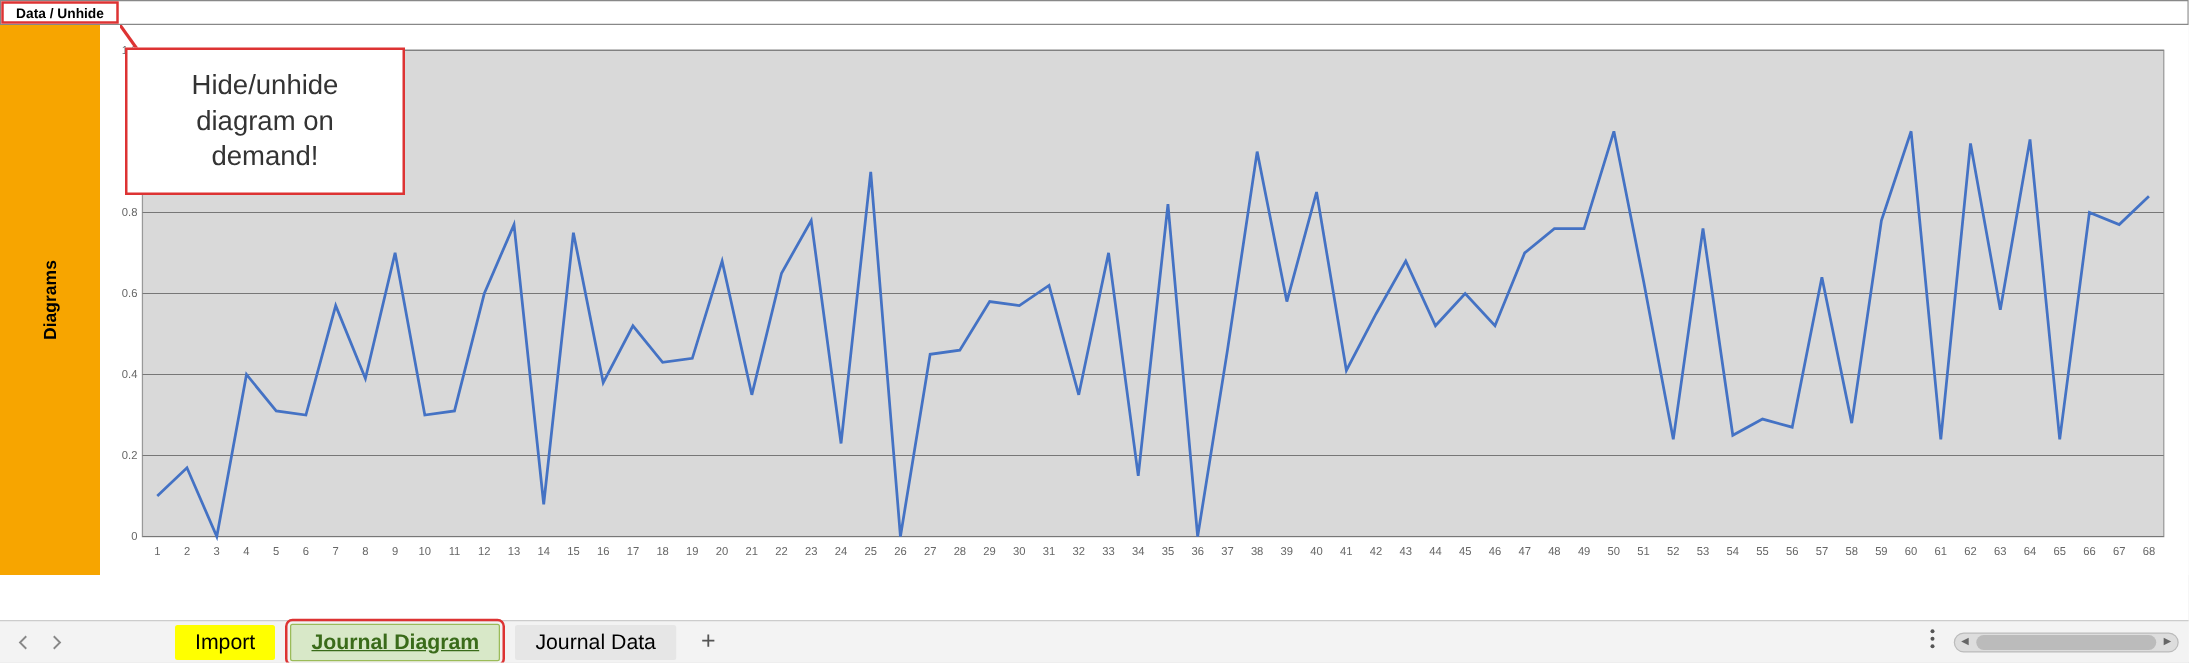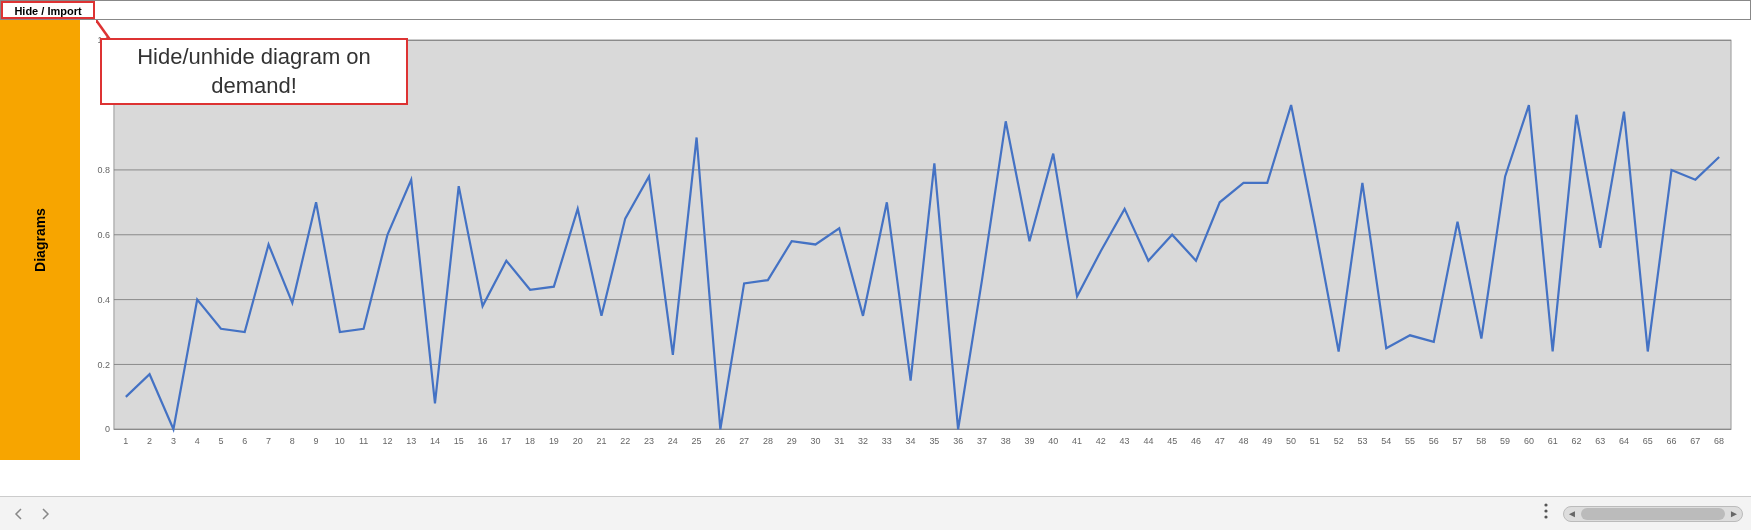--- a/index.html
+++ b/index.html
@@ -162,24 +162,24 @@
     flex: 1;
     margin: 0 1px;
     height: 12px;
     background: #bbb;
     border-radius: 6px;
   }
   .callout {
     position: absolute;
     top: 38px;
     left: 100px;
-    width: 308px;
+    width: 224px;
     background: #fff;
     border: 2.5px solid #d33;
-    padding: 3px 14px;
+    padding: 14px 14px;
     font-size: 22px;
     color: #333;
     text-align: center;
     line-height: 1.3;
     z-index: 20;
     font-family: "Segoe UI", Arial, sans-serif;
   }
   .callout-pointer {
     position: absolute;
     top: 20px;
@@ -187,21 +187,21 @@
     width: 30px;
     height: 30px;
     z-index: 19;
     pointer-events: none;
   }
 </style>
 </head>
 <body>
 
 <div class="topbar">
-  <div class="hide-unhide-btn">Hide / Import</div>
+  <div class="hide-unhide-btn">Data / Unhide</div>
 </div>
 
 <div class="main-area">
   <div class="sidebar">
     <div class="sidebar-inner">
       <div class="sidebar-label">Diagrams</div>
     </div>
   </div>
   <div class="chart-wrap">
     <svg class="chart" id="chart-svg" viewBox="0 0 1660 420" preserveAspectRatio="none">
@@ -300,20 +300,26 @@
   <div class="nav-arrow">
     <svg width="12" height="12" viewBox="0 0 12 12">
         <path d="M8 1 L3 6 L8 11" fill="none" stroke="#888" stroke-width="1.5"></path>
       </svg>
   </div>
   <div class="nav-arrow">
     <svg width="12" height="12" viewBox="0 0 12 12">
         <path d="M4 1 L9 6 L4 11" fill="none" stroke="#888" stroke-width="1.5"></path>
       </svg>
   </div>
+  <div class="tabs">
+    <div class="tab tab-import">Import</div>
+    <div class="tab tab-journal-diagram">Journal Diagram</div>
+    <div class="tab tab-journal-data">Journal Data</div>
+    <div class="tab-plus">+</div>
+  </div>
   <div class="right-controls">
     <div class="vdots">
       <svg width="6" height="18" viewBox="0 0 6 18">
         <circle cx="3" cy="3" r="1.6" fill="#555"></circle>
           <circle cx="3" cy="9" r="1.6" fill="#555"></circle>
           <circle cx="3" cy="15" r="1.6" fill="#555"></circle>
       </svg>
     </div>
     <div class="scrollbar-h">
       <div class="sb-arrow">◄</div>

